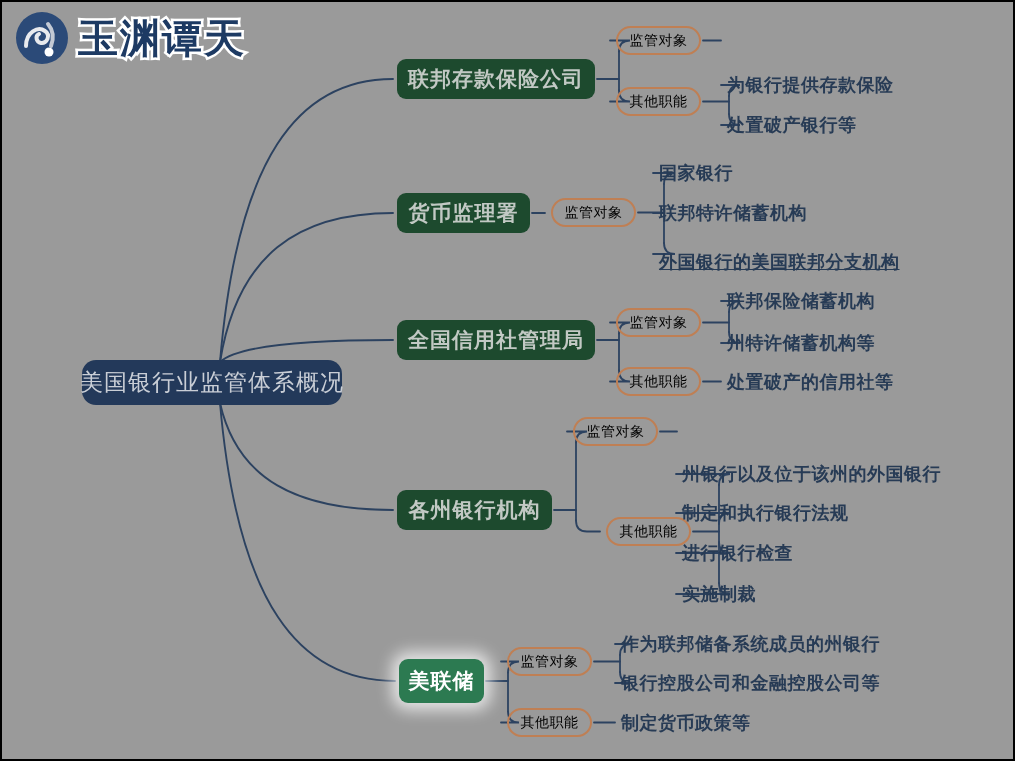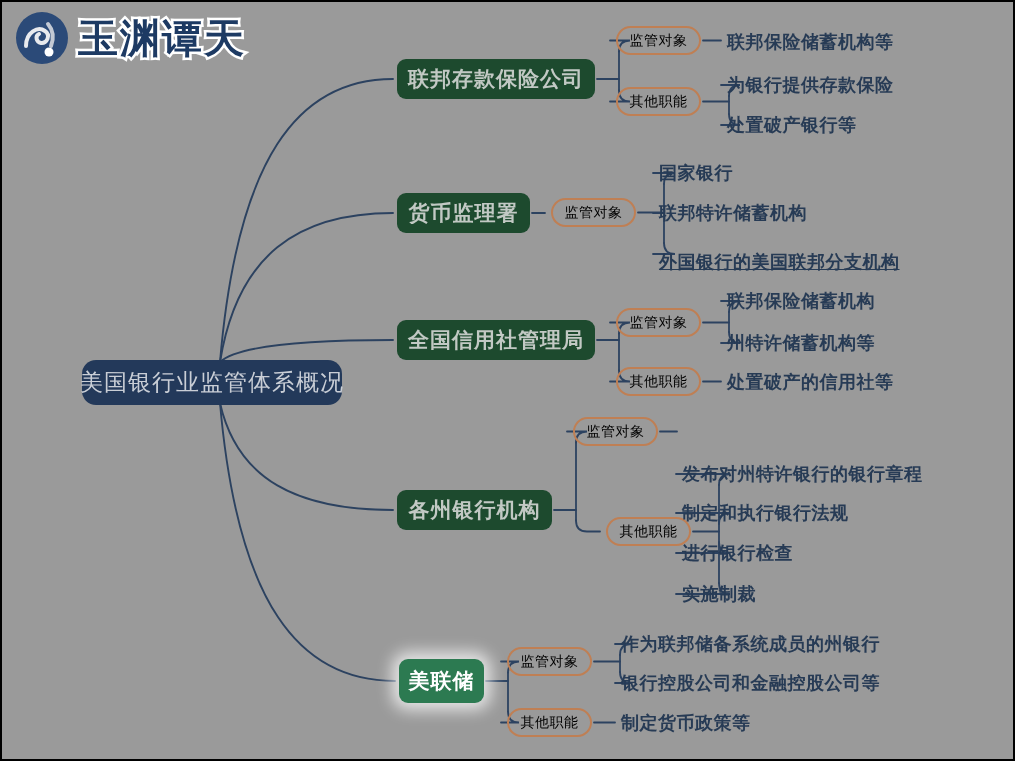--- a/index.html
+++ b/index.html
@@ -169,39 +169,38 @@
       <path d="M12 36 C12 22, 24 16, 31 21 C37 25, 33 34, 27 33 C22 32, 21 26, 25 24" fill="none" stroke="#e8eaee" stroke-width="4" stroke-linecap="round"></path>
       <path d="M34 14 C39 20, 40 28, 37 36" fill="none" stroke="#c3c9d4" stroke-width="4" stroke-linecap="round"></path>
       <circle cx="35" cy="42" r="4.5" fill="#ffffff"></circle>
     </svg>
     <div id="logo-word">玉渊谭天</div>
   </div>
 
 <div class="node root-node" style="left: 80px; top: 358px; width: 260px; height: 45px;">美国银行业监管体系概况</div>
     <div class="node branch-node" style="left: 395px; top: 57px; width: 198px; height: 40px;">联邦存款保险公司</div>
     <div class="node pill-node" style="left: 614px; top: 24px; width: 85px; height: 29px;">监管对象</div>
-    <div class="leaf-node" style="left: 725px; top: 28px;">联邦保险储蓄机构等</div>
     <div class="node pill-node" style="left: 614px; top: 85px; width: 85px; height: 29px;">其他职能</div>
     <div class="leaf-node" style="left: 725px; top: 71px;">为银行提供存款保险</div>
     <div class="leaf-node" style="left: 725px; top: 111px;">处置破产银行等</div>
     <div class="node branch-node" style="left: 395px; top: 191px; width: 133px; height: 40px;">货币监理署</div>
     <div class="node pill-node" style="left: 549px; top: 196px; width: 85px; height: 29px;">监管对象</div>
     <div class="leaf-node" style="left: 657px; top: 159px;">国家银行</div>
     <div class="leaf-node" style="left: 657px; top: 199px;">联邦特许储蓄机构</div>
     <div class="leaf-node" style="left: 657px; top: 248px; text-decoration: underline;">外国银行的美国联邦分支机构</div>
     <div class="node branch-node" style="left: 395px; top: 318px; width: 198px; height: 40px;">全国信用社管理局</div>
     <div class="node pill-node" style="left: 614px; top: 306px; width: 85px; height: 29px;">监管对象</div>
     <div class="leaf-node" style="left: 725px; top: 287px;">联邦保险储蓄机构</div>
     <div class="leaf-node" style="left: 725px; top: 329px;">州特许储蓄机构等</div>
     <div class="node pill-node" style="left: 614px; top: 365px; width: 85px; height: 29px;">其他职能</div>
     <div class="leaf-node" style="left: 725px; top: 368px;">处置破产的信用社等</div>
     <div class="node branch-node" style="left: 395px; top: 488px; width: 155px; height: 40px;">各州银行机构</div>
     <div class="node pill-node" style="left: 571px; top: 415px; width: 85px; height: 29px;">监管对象</div>
     <div class="node pill-node" style="left: 604px; top: 515px; width: 85px; height: 29px;">其他职能</div>
-    <div class="leaf-node" style="left: 680px; top: 460px;">发布对州特许银行的银行章程</div>
+    <div class="leaf-node" style="left: 680px; top: 460px;">州银行以及位于该州的外国银行</div>
     <div class="leaf-node" style="left: 680px; top: 499px;">制定和执行银行法规</div>
     <div class="leaf-node" style="left: 680px; top: 539px;">进行银行检查</div>
     <div class="leaf-node" style="left: 680px; top: 580px;">实施制裁</div>
     <div class="node branch-node highlight" style="left: 397px; top: 657px; width: 85px; height: 44px;">美联储</div>
     <div class="node pill-node" style="left: 505px; top: 645px; width: 85px; height: 29px;">监管对象</div>
     <div class="leaf-node" style="left: 619px; top: 630px;">作为联邦储备系统成员的州银行</div>
     <div class="leaf-node" style="left: 619px; top: 669px;">银行控股公司和金融控股公司等</div>
     <div class="node pill-node" style="left: 505px; top: 706px; width: 85px; height: 29px;">其他职能</div>
     <div class="leaf-node" style="left: 619px; top: 709px;">制定货币政策等</div>
   </div>

